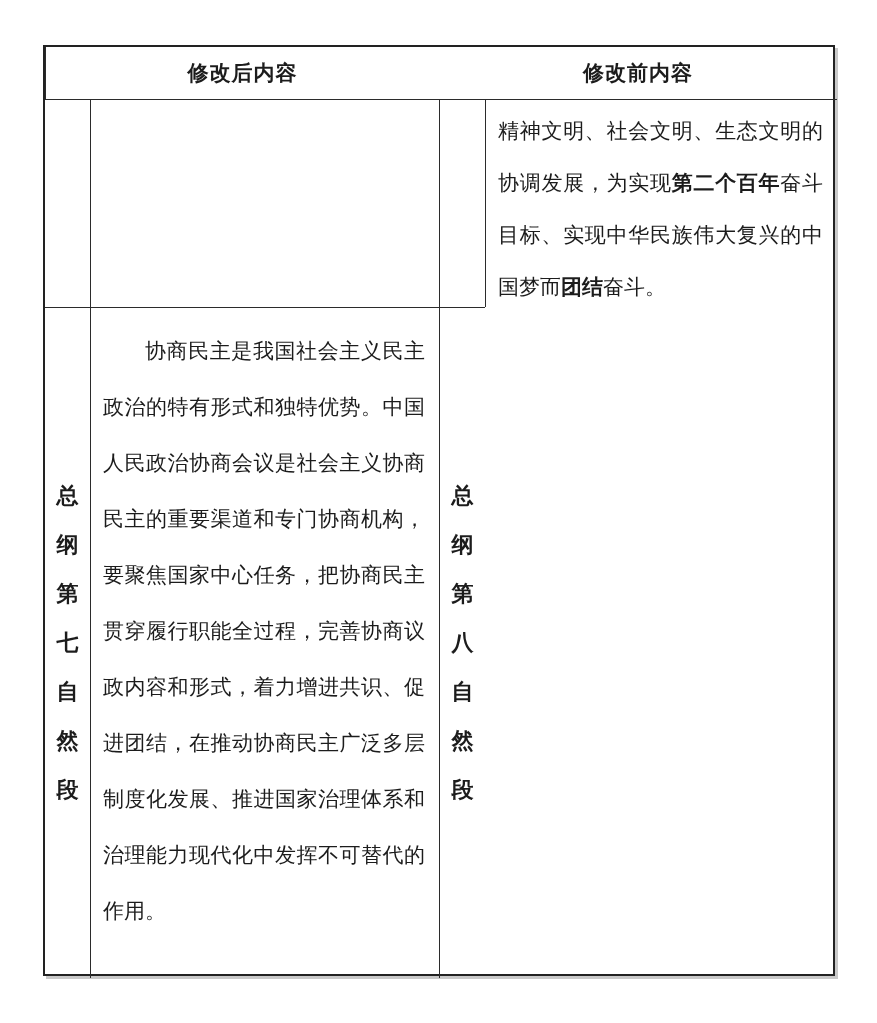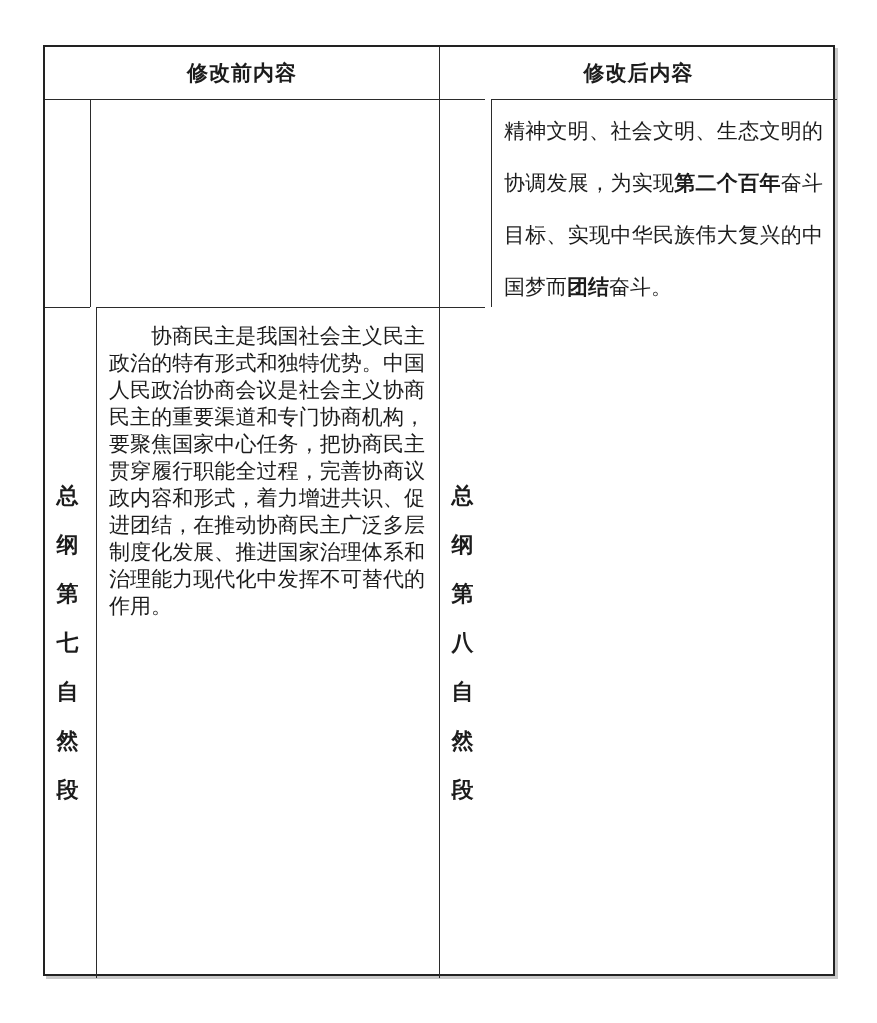--- a/index.html
+++ b/index.html
@@ -48,45 +48,45 @@
     display: flex;
     flex-direction: column;
     align-items: center;
     justify-content: center;
     gap: 27px;
     font-family: "Liberation Sans", "DejaVu Sans", sans-serif;
     font-weight: 700;
     font-size: 22px;
     line-height: 1;
   }
-  .content { padding: 0 14px 0 12px; margin-left: 6px; }
+  .content { padding: 0 14px 0 12px; }
   .para {
     margin: 0;
     font-size: 21px;
     text-align: justify;
     text-justify: inter-character;
   }
   .para-cont { padding-top: 5px; }
   .para-cont .para { line-height: 52px; text-indent: 0; }
   .para-body { padding-top: 15px; }
-  .para-body .para { line-height: 27px; text-indent: 2em; }
+  .para-body .para { line-height: 56px; text-indent: 2em; }
   .seg { font-family: inherit; }
   .bold-seg {
     font-family: "Liberation Sans", "DejaVu Sans", sans-serif;
     font-weight: 700;
   }
 </style>
 </head>
 <body>
 
 <div class="page">
   <div class="doc-table">
 
+    <div class="cell header first-row">修改后内容</div>
     <div class="cell header first-row first-col">修改前内容</div>
-    <div class="cell header first-row">修改后内容</div>
 
     <div class="cell first-col"></div>
     <div class="cell"></div>
     <div class="cell"></div>
     <div class="cell content para-cont">
       <p class="para"><span class="seg">精神文明、社会文明、生态文明的协调发展，为实现</span><span class="seg bold-seg">第二个百年</span><span class="seg">奋斗目标、实现中华民族伟大复兴的中国梦而</span><span class="seg bold-seg">团结</span><span class="seg">奋斗。</span></p>
     </div>
 
     <div class="cell vlabel first-col">
         <div>总</div>

